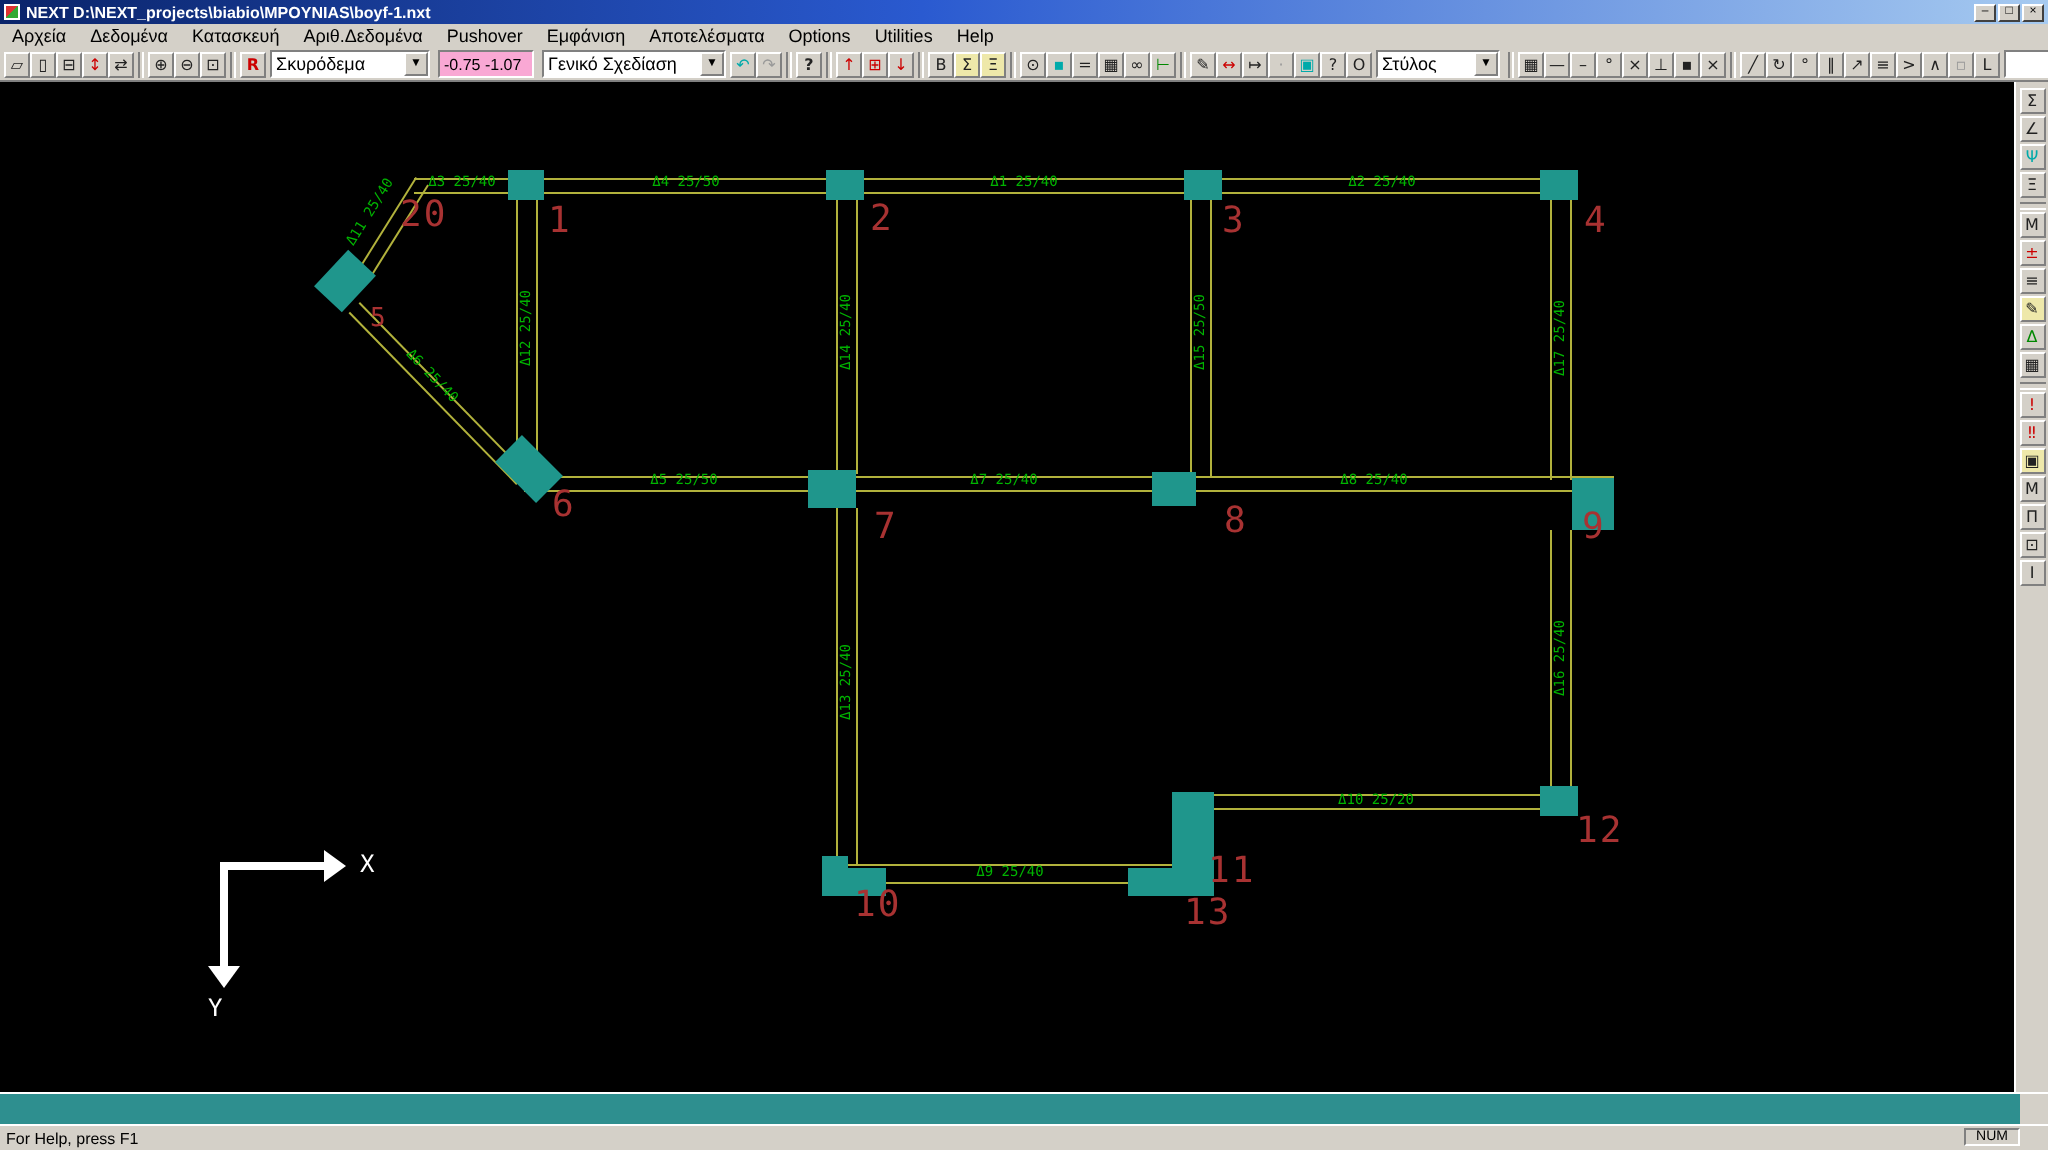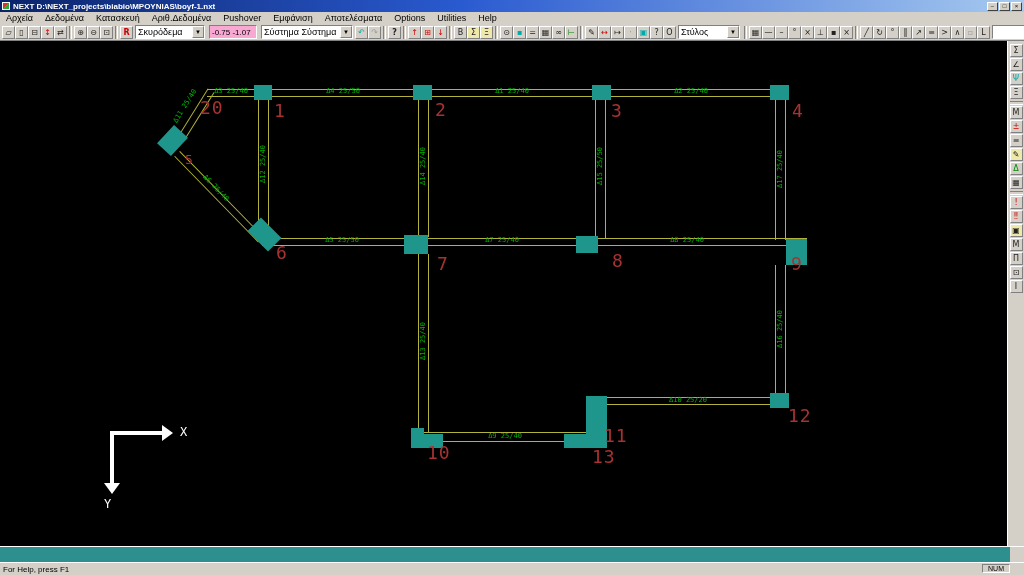--- a/index.html
+++ b/index.html
@@ -107,27 +107,27 @@
   <div class="tb">▯</div>
   <div class="tb">⊟</div>
   <div class="tb red">↕</div>
   <div class="tb">⇄</div>
   <div class="sep"></div>
   <div class="tb">⊕</div>
   <div class="tb">⊖</div>
   <div class="tb">⊡</div>
   <div class="sep"></div>
   <div class="tb red" style="font-weight:bold">R</div>
-  <div class="combo" style="width:70px">
+  <div class="combo" style="width:80px">
     <span>Σκυρόδεμα</span>
     <span class="arr">▼</span>
   </div>
   <input class="coords" value="-0.75 -1.07" style="">
   <div class="combo" style="width:92px">
-    <span>Σύστημα Σύστημα</span>
+    <span>Γενικό Σχεδίαση</span>
     <span class="arr">▼</span>
   </div>
   <div class="tb cyn">↶</div>
   <div class="tb gry">↷</div>
   <div class="sep"></div>
   <div class="tb" style="font-weight:bold">?</div>
   <div class="sep"></div>
   <div class="tb red">↑</div>
   <div class="tb red">⊞</div>
   <div class="tb red">↓</div>

